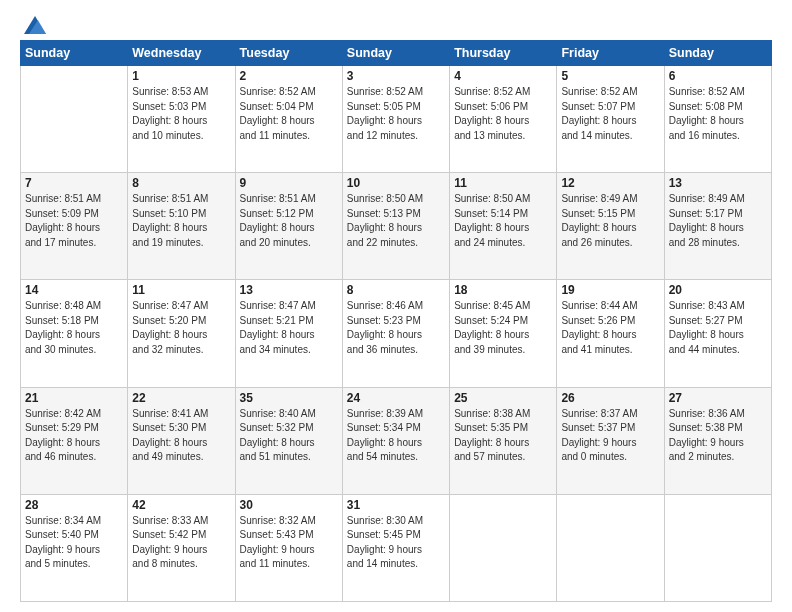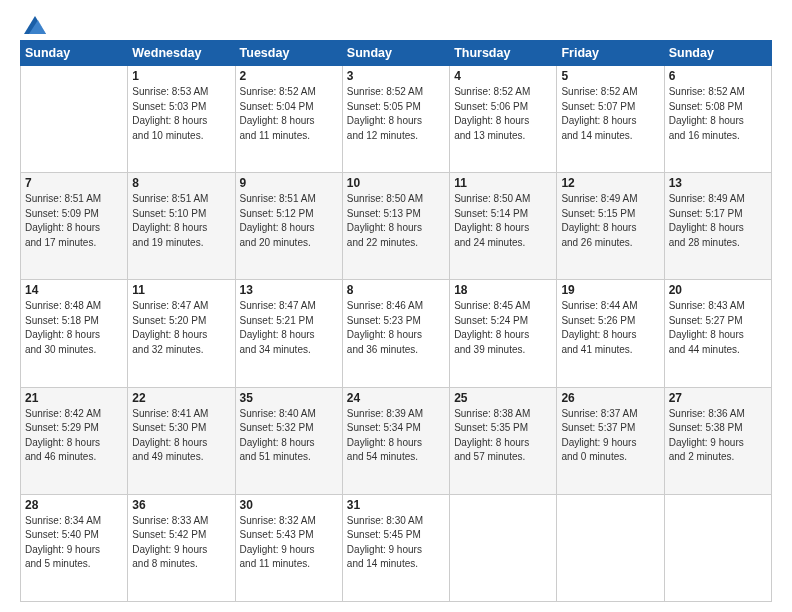--- a/index.html
+++ b/index.html
@@ -257,21 +257,21 @@
             <span class="day-number">27</span>
             <div class="day-info">Sunrise: 8:36 AM<br>Sunset: 5:38 PM<br>Daylight: 9 hours<br>and 2 minutes.</div>
           </td>
         </tr>
         <tr class="row-white">
           <td>
             <span class="day-number">28</span>
             <div class="day-info">Sunrise: 8:34 AM<br>Sunset: 5:40 PM<br>Daylight: 9 hours<br>and 5 minutes.</div>
           </td>
           <td>
-            <span class="day-number">36</span>
+            <span class="day-number">42</span>
             <div class="day-info">Sunrise: 8:33 AM<br>Sunset: 5:42 PM<br>Daylight: 9 hours<br>and 8 minutes.</div>
           </td>
           <td>
             <span class="day-number">30</span>
             <div class="day-info">Sunrise: 8:32 AM<br>Sunset: 5:43 PM<br>Daylight: 9 hours<br>and 11 minutes.</div>
           </td>
           <td>
             <span class="day-number">31</span>
             <div class="day-info">Sunrise: 8:30 AM<br>Sunset: 5:45 PM<br>Daylight: 9 hours<br>and 14 minutes.</div>
           </td>

